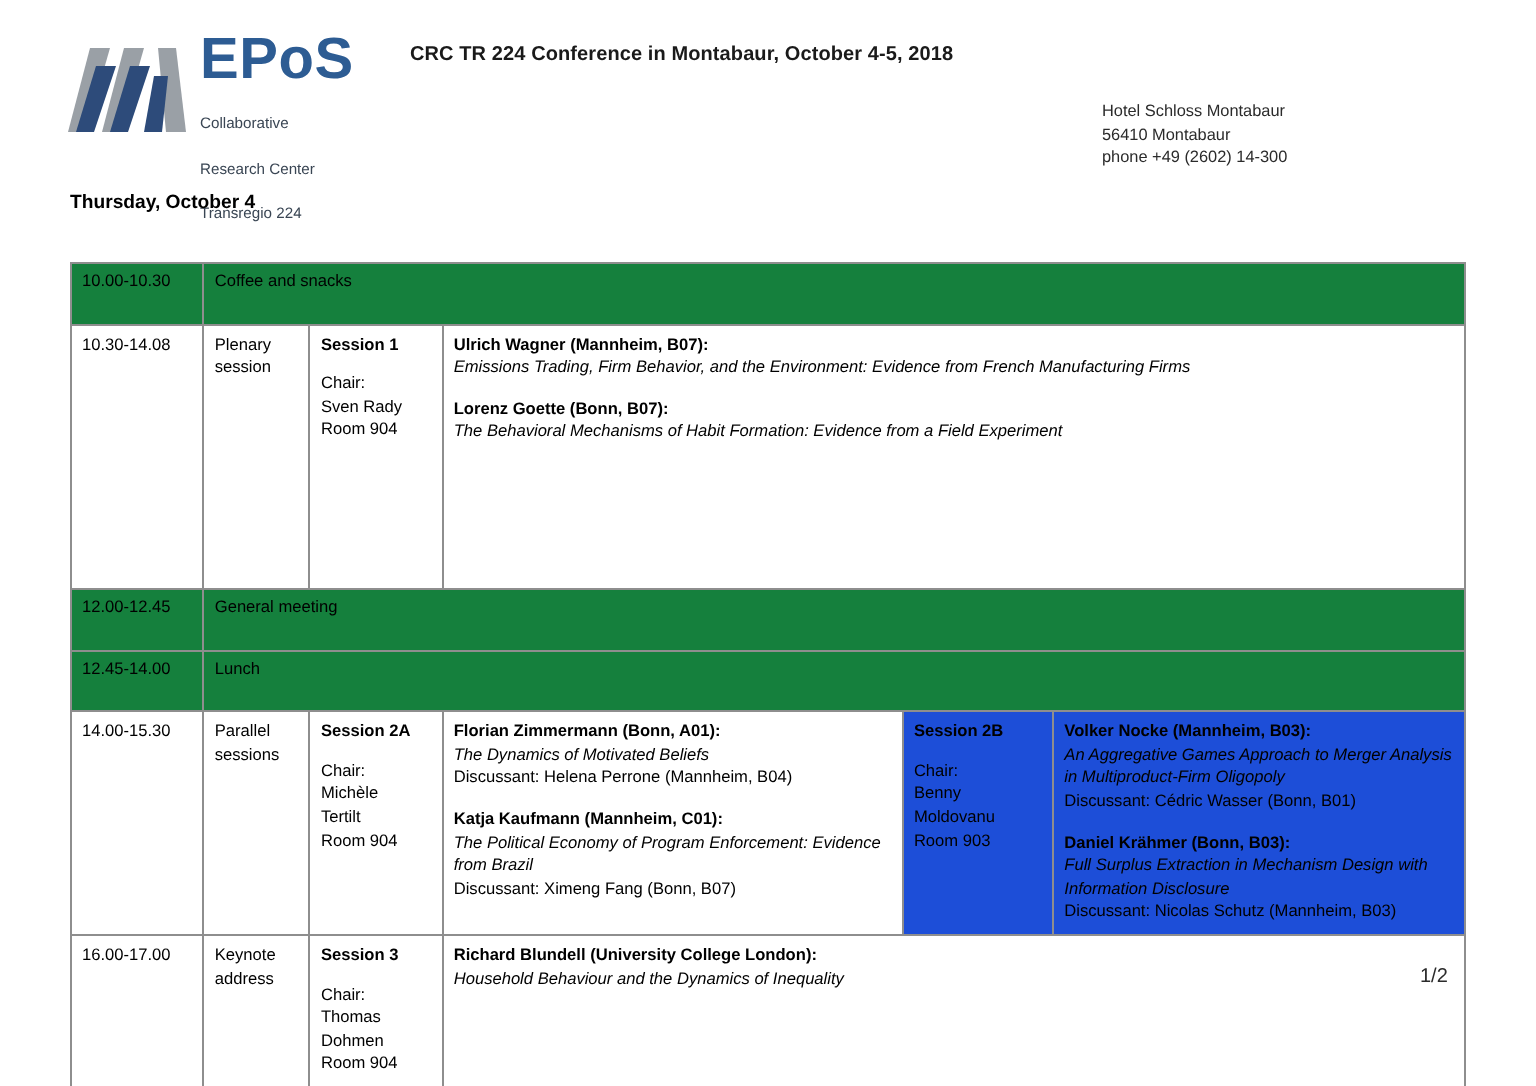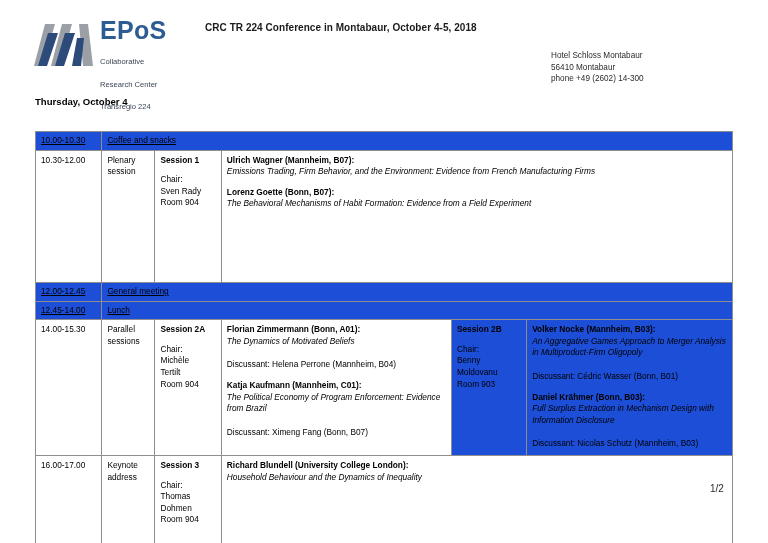--- a/index.html
+++ b/index.html
@@ -37,21 +37,21 @@
     width: 60px;
     height: 46px;
   }
   .logo-text {
     position: absolute;
     left: 66px;
     top: 0px;
     width: 125px;
   }
   .logo-epos {
-    font-size: 25px;
+    font-size: 29px;
     font-weight: bold;
     color: #2d5c93;
     letter-spacing: 0.3px;
     line-height: 28px;
   }
   .logo-sub {
     font-size: 7.6px;
     color: #3a4654;
     line-height: 9.6px;
     margin-top: 13px;
@@ -101,24 +101,23 @@
     line-height: 11.6px;
   }
   .c-time  { width: 60px; }
   .c-type  { width: 48px; }
   .c-sess  { width: 60px; }
   .c-body  { width: 208px; }
   .c-sessb { width: 68px; }
   .c-bodyb { width: 186px; }
 
   .break-row td {
-    background: #1d4ed8;
+    background: #15803d;
     padding-top: 3px;
-    padding-bottom: 3px;
-    text-decoration: underline;
+    padding-bottom: 15px;
   }
   .tint-blue { background: #1d4ed8; }
 
   .pad-bottom-plenary { height: 58px; }
   .pad-bottom-keynote { height: 106px; }
 
   .sess-name {
     font-weight: bold;
     display: block;
   }
@@ -127,21 +126,21 @@
     margin-top: 8px;
   }
   .sess-room {
     display: block;
   }
 
   .talk { margin-bottom: 9px; }
   .talk:last-child { margin-bottom: 0; }
   .talk-speaker { font-weight: bold; }
   .talk-title { font-style: italic; }
-  .talk-disc { font-style: normal; margin-top: 12px; }
+  .talk-disc { font-style: normal; }
 
   .pagenum {
     position: absolute;
     left: 710px;
     top: 483px;
     font-size: 10px;
     color: #2b2b2b;
   }
 </style>
 </head>
@@ -189,21 +188,21 @@
       <col class="c-bodyb">
   </colgroup>
   <tbody>
 
     <tr class="break-row">
       <td>10.00-10.30</td>
       <td colspan="5">Coffee and snacks</td>
     </tr>
 
     <tr>
-      <td>10.30-12.00</td>
+      <td>10.30-14.08</td>
       <td>
         <span>Plenary</span><br>
         <span>session</span>
       </td>
       <td>
         <span class="sess-name">Session 1</span>
         <span class="sess-meta">Chair:</span>
         <span>Sven Rady</span>
         <span class="sess-room">Room 904</span>
       </td>

